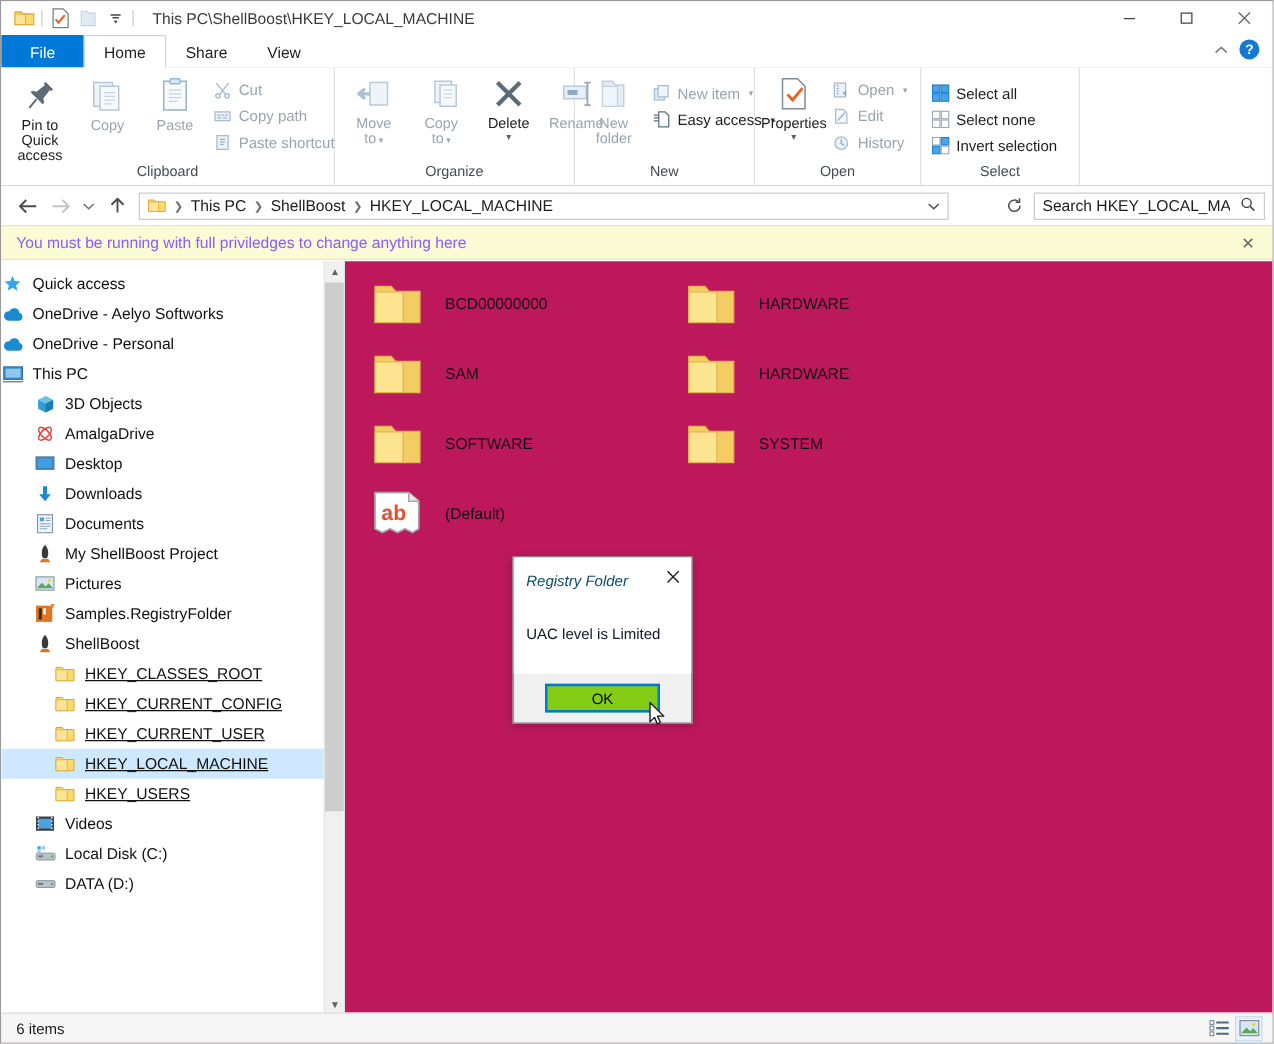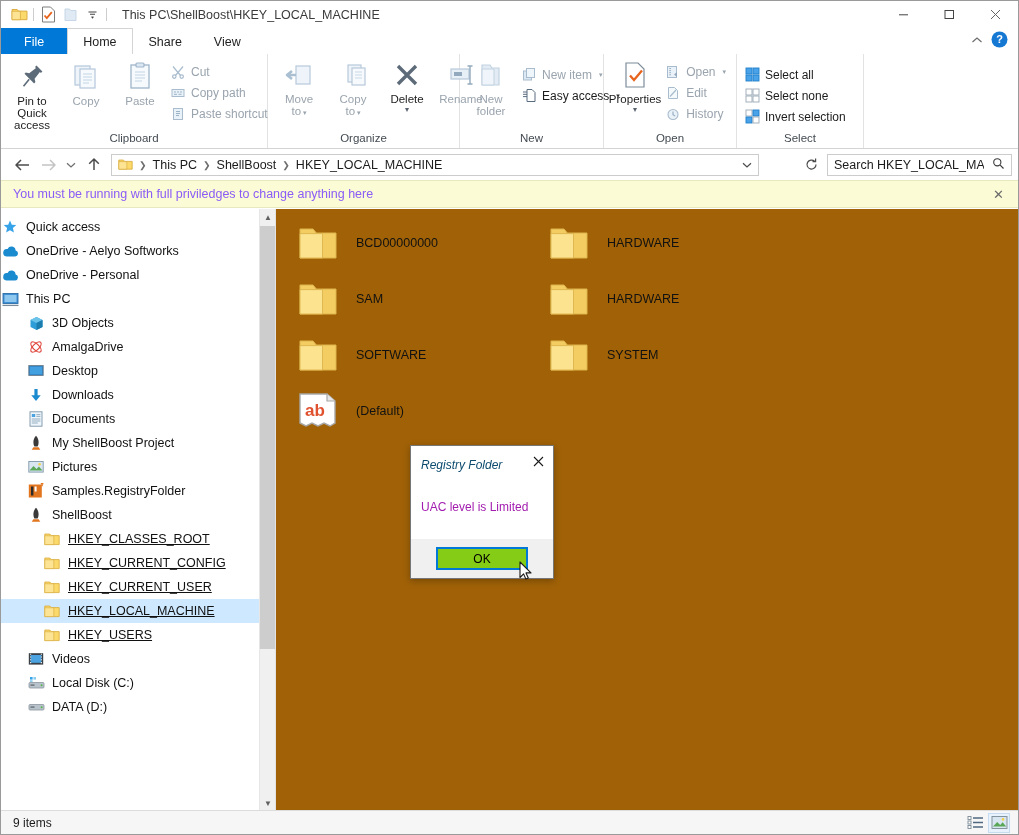--- a/index.html
+++ b/index.html
@@ -170,21 +170,21 @@
   .vscroll .arrow {
     width: 16px; height: 17px; display: flex; align-items: center; justify-content: center;
     font-size: 8px; color: #606060; background: #f0f0f0;
   }
   .vscroll .arrow.bottom { position: absolute; bottom: 0; left: 0; }
   .vscroll .thumb {
     position: absolute; left: 0; width: 16px; background: #cdcdcd;
   }
 
   
-  .content { position: relative; flex: 1; background: #a16207; overflow: hidden; }
+  .content { position: relative; flex: 1; background: #be185d; overflow: hidden; }
   .icongrid {
     display: flex; flex-wrap: wrap; align-content: flex-start;
     padding: 6px 0 0 14px; gap: 0;
   }
   .iconitem {
     width: 251px; height: 56px; display: flex; align-items: center;
     padding-left: 4px; box-sizing: border-box; cursor: default;
   }
   .iconitem .icbox { width: 48px; height: 48px; display: flex; align-items: center; justify-content: center; flex: none; }
   .iconitem .iclbl { margin-left: 14px; font-size: 12.5px; color: #111111; white-space: nowrap; }
@@ -211,21 +211,21 @@
     box-sizing: border-box; z-index: 50;
   }
   .dlg-top { background: #ffffff; height: 93px; position: relative; box-sizing: border-box; }
   .dlg-title {
     position: absolute; left: 10px; top: 12px; font-size: 12px; color: #0c4a6e; font-style: italic;
   }
   .dlg-x {
     position: absolute; right: 4px; top: 5px; width: 22px; height: 20px;
     display: flex; align-items: center; justify-content: center; font-size: 13px; color: #111;
   }
-  .dlg-msg { position: absolute; left: 10px; top: 54px; font-size: 12px; color: #a21caf; }
+  .dlg-msg { position: absolute; left: 10px; top: 54px; font-size: 12px; color: #0f172a; }
   .dlg-btnrow { height: 39px; display: flex; align-items: center; justify-content: center; }
   .dlg-ok {
     width: 92px; height: 23px; background: #84cc16; border: 2px solid #0078d7;
     font-family: "Liberation Sans", sans-serif; font-size: 12px; color: #000000;
     display: flex; align-items: center; justify-content: center; box-sizing: border-box;
     position: relative;
   }
   .cursor-ptr { position: absolute; left: 108px; top: 115px; width: 14px; height: 20px; pointer-events: none; }
 </style>
 </head>
@@ -900,21 +900,21 @@
             </svg>
           </span>
           <span class="iclbl">(Default)</span>
         </div>
 
       </div>
     </div>
   </div>
 
   <div class="statusbar">
-    <div class="status-count">9 items</div>
+    <div class="status-count">6 items</div>
     <div class="viewbtns">
       <div class="viewbtn">
         <svg width="17" height="15" viewBox="0 0 17 15">
           <rect x="1" y="1.5" width="3" height="3" fill="#ffffff" stroke="#7b8a96" stroke-width="0.9"></rect>
           <rect x="1" y="6" width="3" height="3" fill="#ffffff" stroke="#7b8a96" stroke-width="0.9"></rect>
           <rect x="1" y="10.5" width="3" height="3" fill="#ffffff" stroke="#7b8a96" stroke-width="0.9"></rect>
           <path d="M6 3h10M6 7.5h10M6 12h10" stroke="#4f6a80" stroke-width="1.7"></path>
         </svg>
       </div>
       <div class="viewbtn active">

